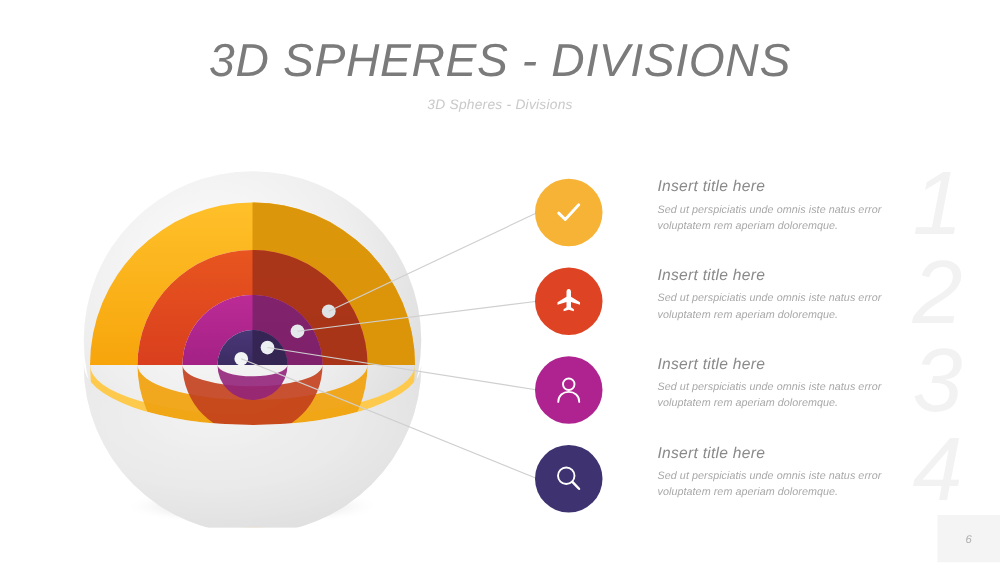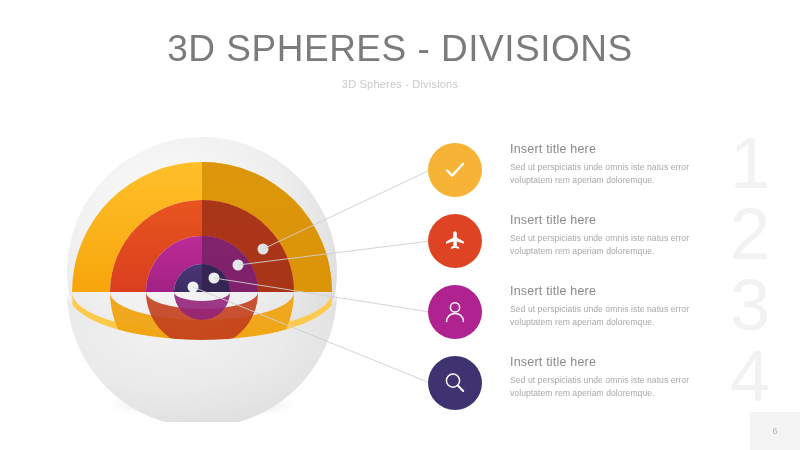--- a/index.html
+++ b/index.html
@@ -3,21 +3,21 @@
 <meta charset="utf-8">
 <style>
   * { margin:0; padding:0; box-sizing:border-box; }
   html,body { width:800px; height:450px; }
   body {
     font-family:"Liberation Sans", sans-serif;
     background:#ffffff;
     position:relative;
     overflow:hidden;
   }
-  .slide { position:absolute; inset:0; background:#fff; }
+  .slide { position:absolute; inset:0; background:#fff;font-style:italic; }
 
   
   .title {
     position:absolute; top:28px; left:0; width:800px;
     text-align:center;
     font-size:37px; font-weight:400; letter-spacing:0.5px;
     color:#7b7b7b;
     white-space:nowrap;
   }
   .subtitle {
@@ -42,21 +42,21 @@
   .row-3 { top:285px; }
   .row-4 { top:356px; }
 
   .icon-circle {
     position:absolute; left:0; top:0;
     width:54px; height:54px; border-radius:50%;
     display:flex; align-items:center; justify-content:center;
   }
   .icon-circle svg { display:block; }
 
-  .row-text { position:absolute; left:82px; top:-1px; width:220px; }
+  .row-text { position:absolute; left:98px; top:-1px; width:220px; }
   .row-title {
     font-size:12.5px; color:#8a8a8a; font-weight:400;
     letter-spacing:0.2px; margin-bottom:5px;
   }
   .row-desc {
     font-size:8.6px; color:#a8a8a8; line-height:1.55;
     letter-spacing:0.05px;
   }
 
   .watermark {

